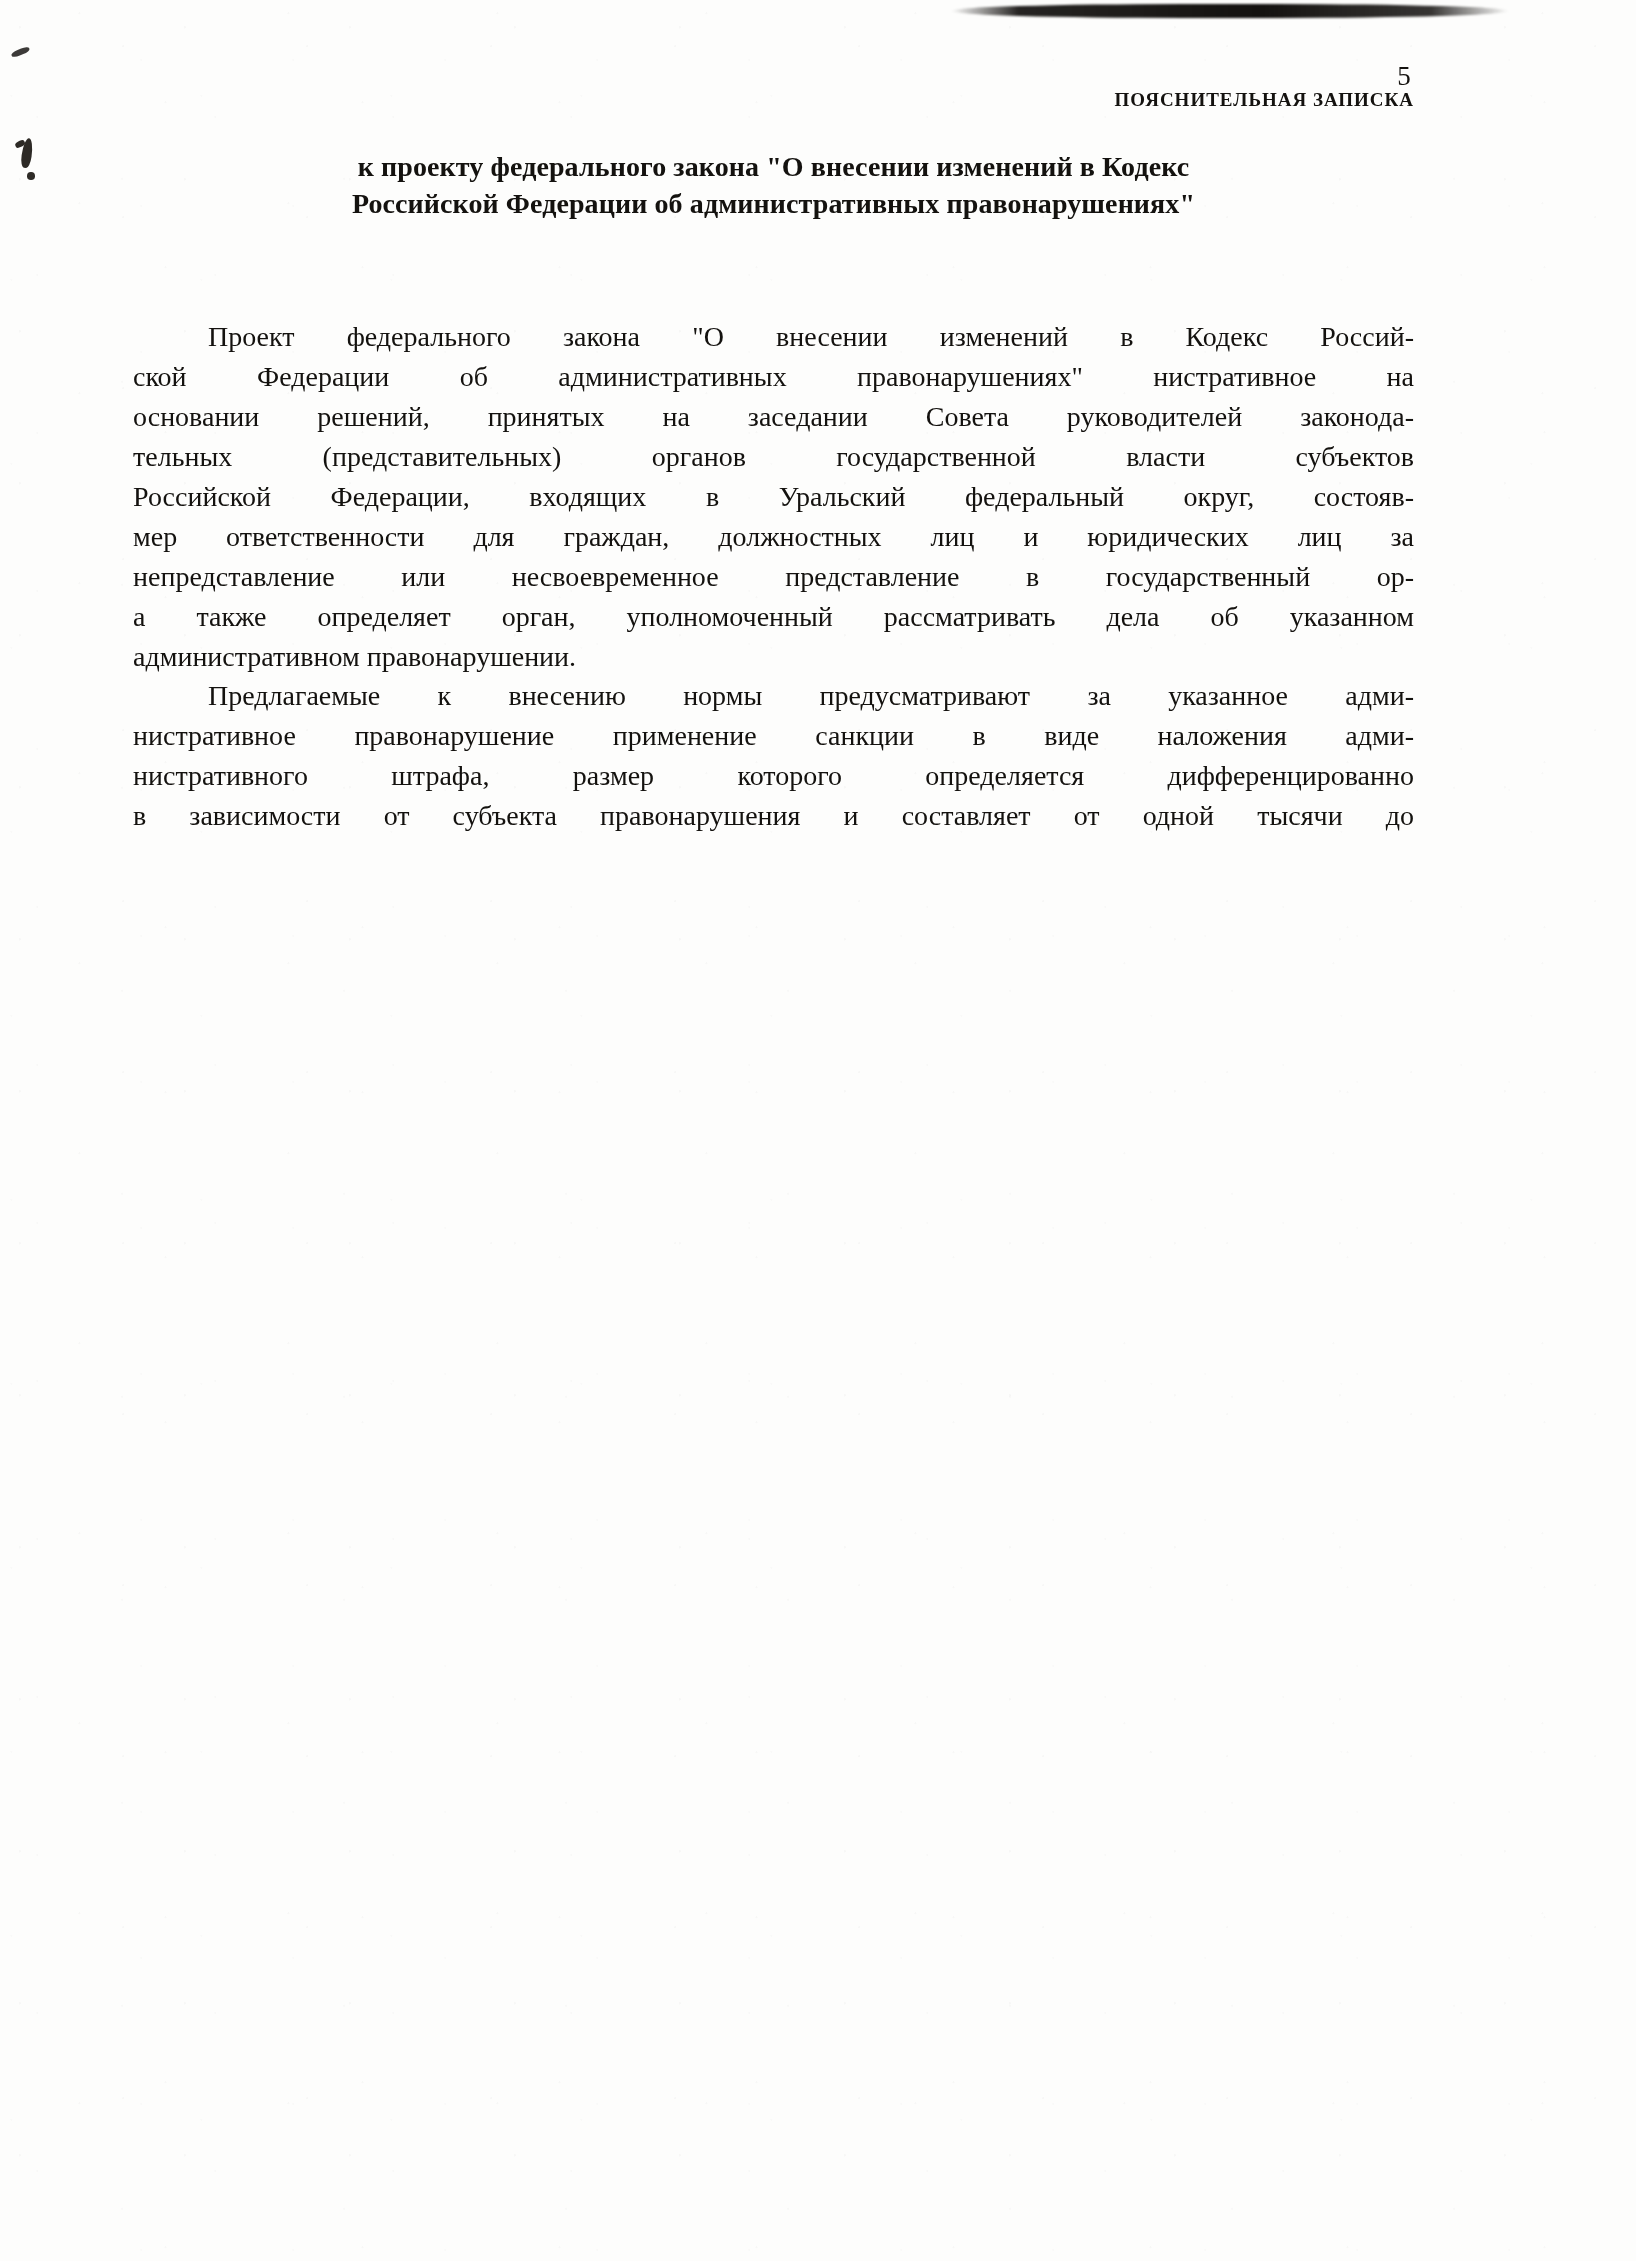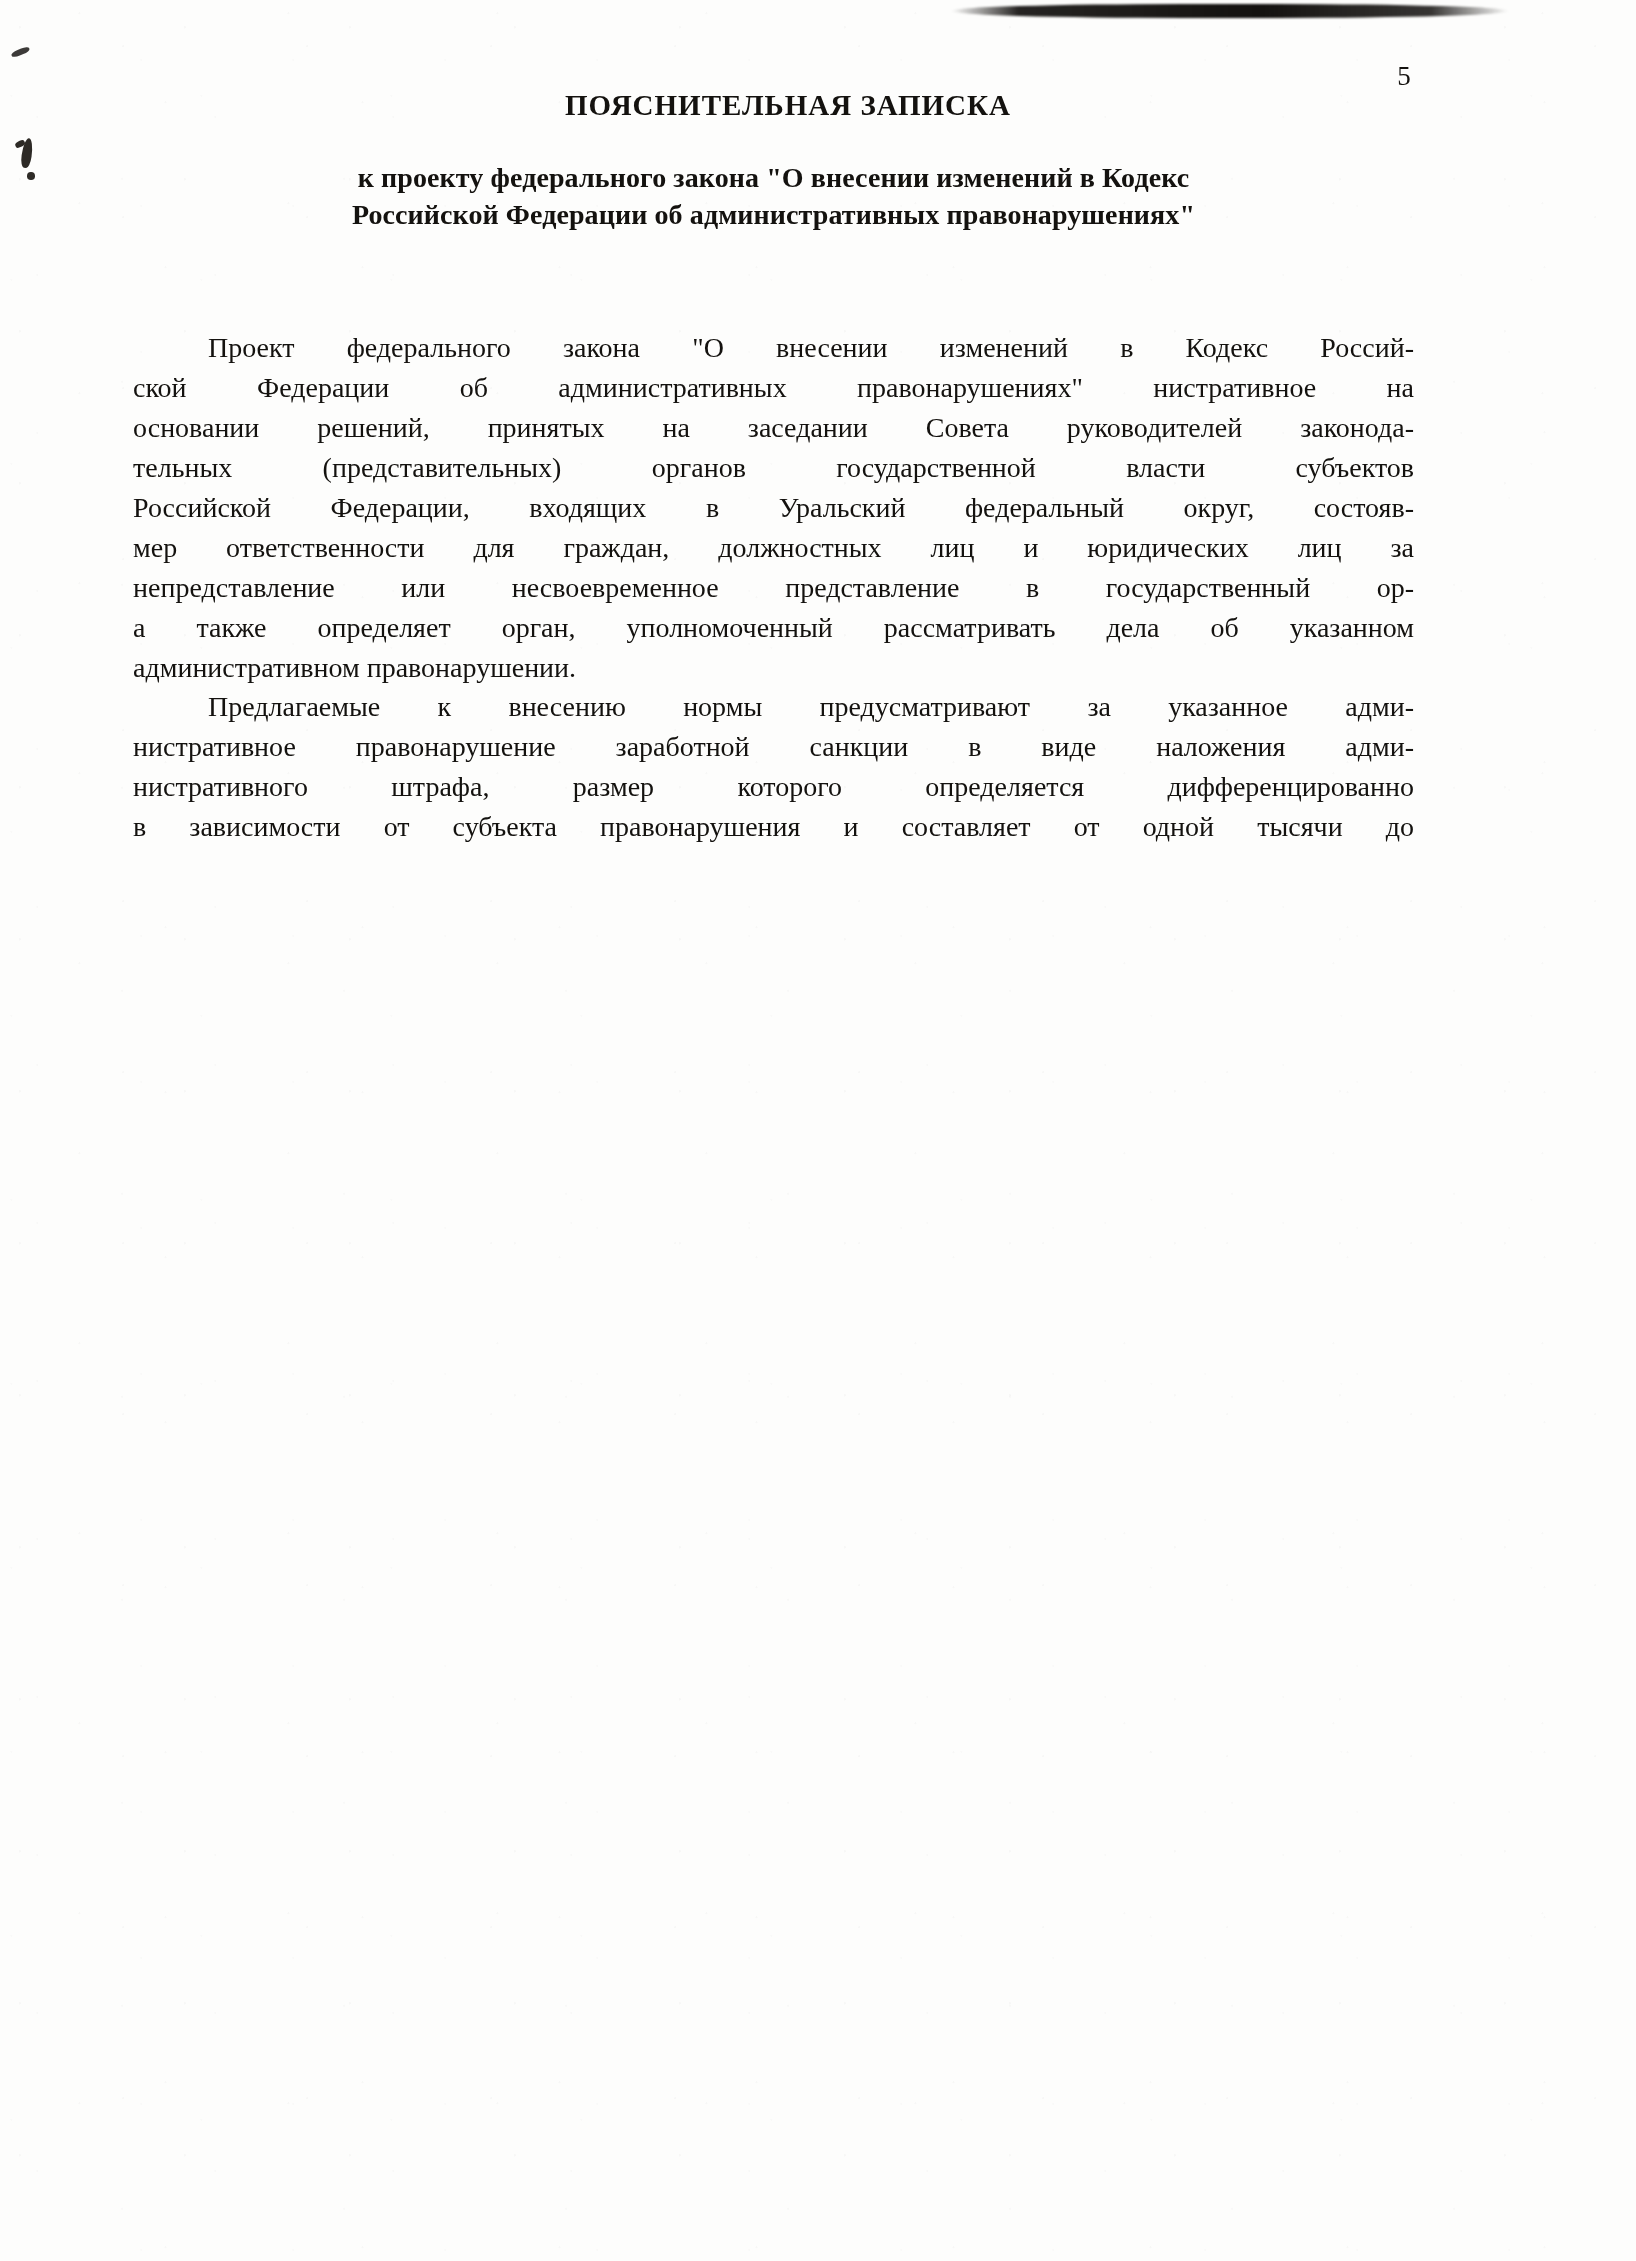--- a/index.html
+++ b/index.html
@@ -104,23 +104,23 @@
   }
 
   .content {
     position: absolute;
     left: 133px;
     top: 89px;
     width: 1281px;
   }
 
   .doc-title {
-    text-align: center;
+    text-align: right;
     font-weight: bold;
-    font-size: 29px;
+    font-size: 19px;
     letter-spacing: 1px;
     margin: 0 0 37px 0;
     padding-left: 29px;
   }
 
   .doc-subtitle {
     font-weight: bold;
     font-size: 28px;
     line-height: 1.33;
     text-align: center;
@@ -176,20 +176,20 @@
       <span class="ln just">тельных (представительных) органов государственной власти субъектов</span>
       <span class="ln just">Российской Федерации, входящих в Уральский федеральный округ, состояв-</span>
       <span class="ln just">мер ответственности для граждан, должностных лиц и юридических лиц за</span>
       <span class="ln just">непредставление или несвоевременное представление в государственный ор-</span>
       <span class="ln just">а также определяет орган, уполномоченный рассматривать дела об указанном</span>
       <span class="ln">административном правонарушении.</span>
     </div>
 
     <div class="lines">
       <span class="ln just indent">Предлагаемые к внесению нормы предусматривают за указанное адми-</span>
-      <span class="ln just">нистративное правонарушение заработной санкции в виде наложения адми-</span>
+      <span class="ln just">нистративное правонарушение применение санкции в виде наложения адми-</span>
       <span class="ln just">нистративного штрафа, размер которого определяется дифференцированно</span>
       <span class="ln just">в зависимости от субъекта правонарушения и составляет от одной тысячи до</span>
     </div>
 
   </div>
 </div>
 
 
 </body></html>

